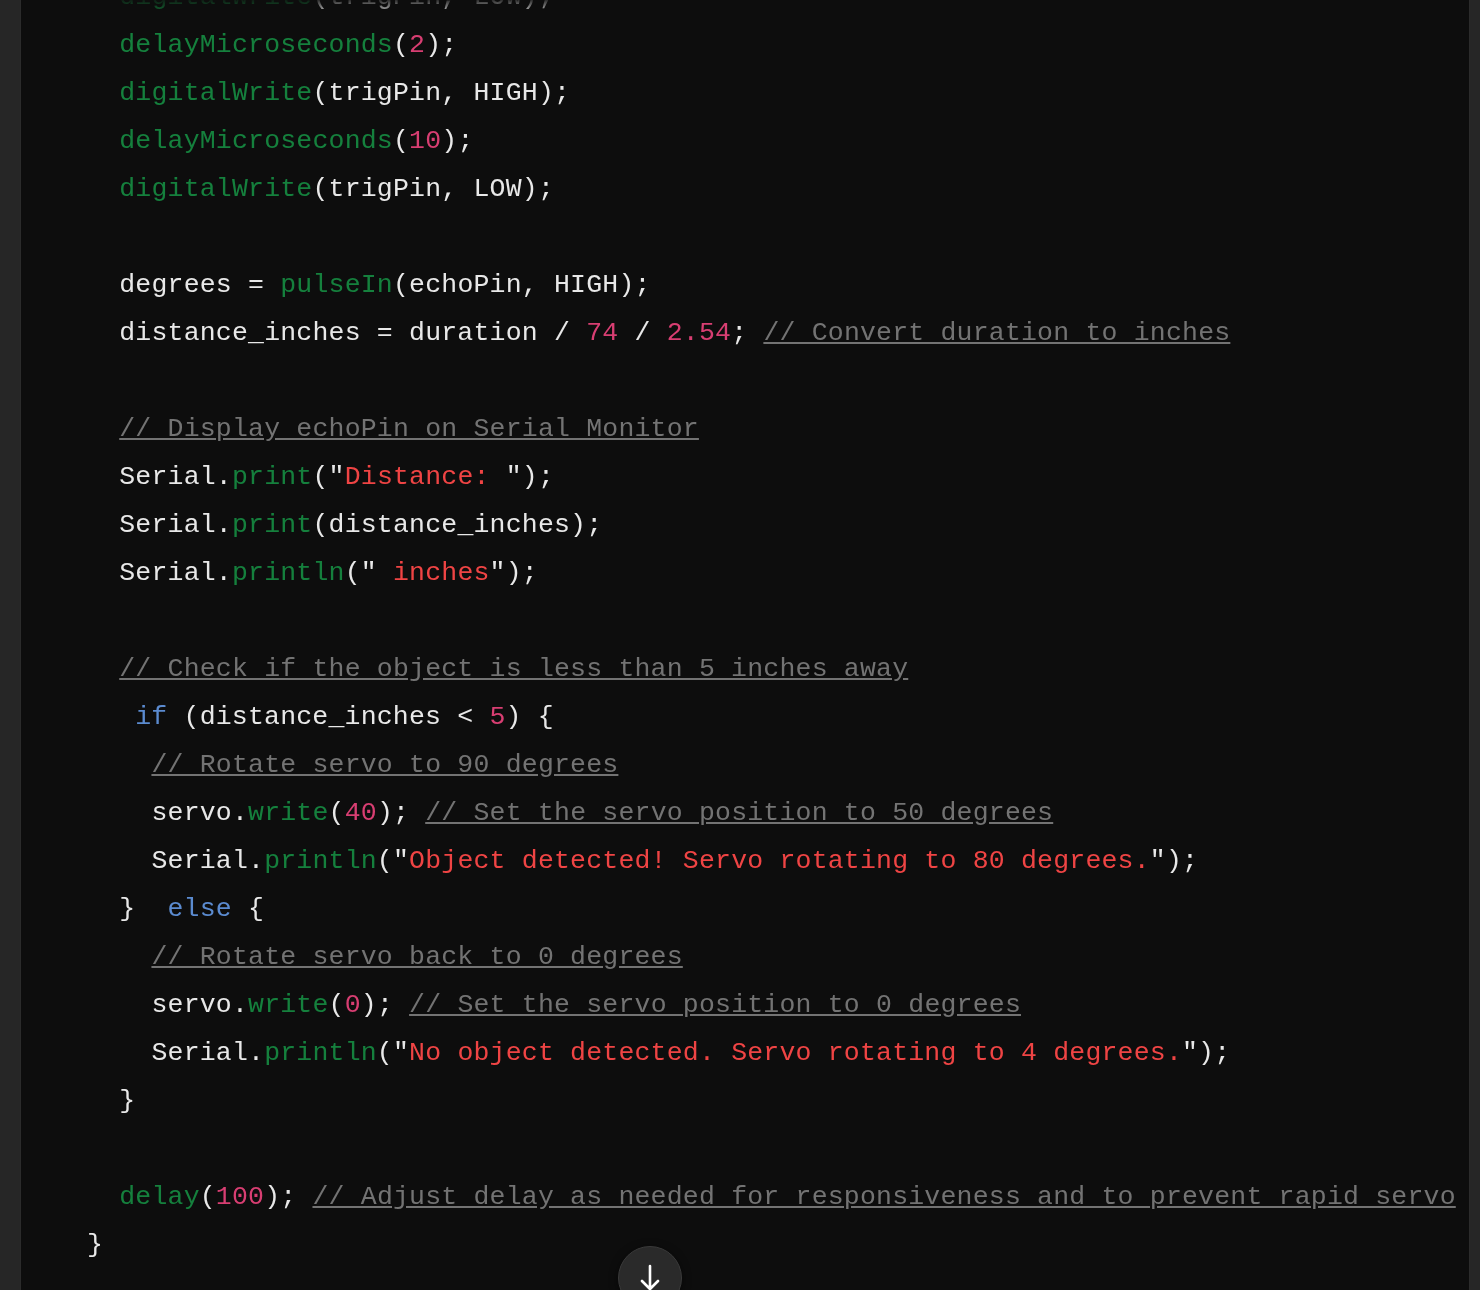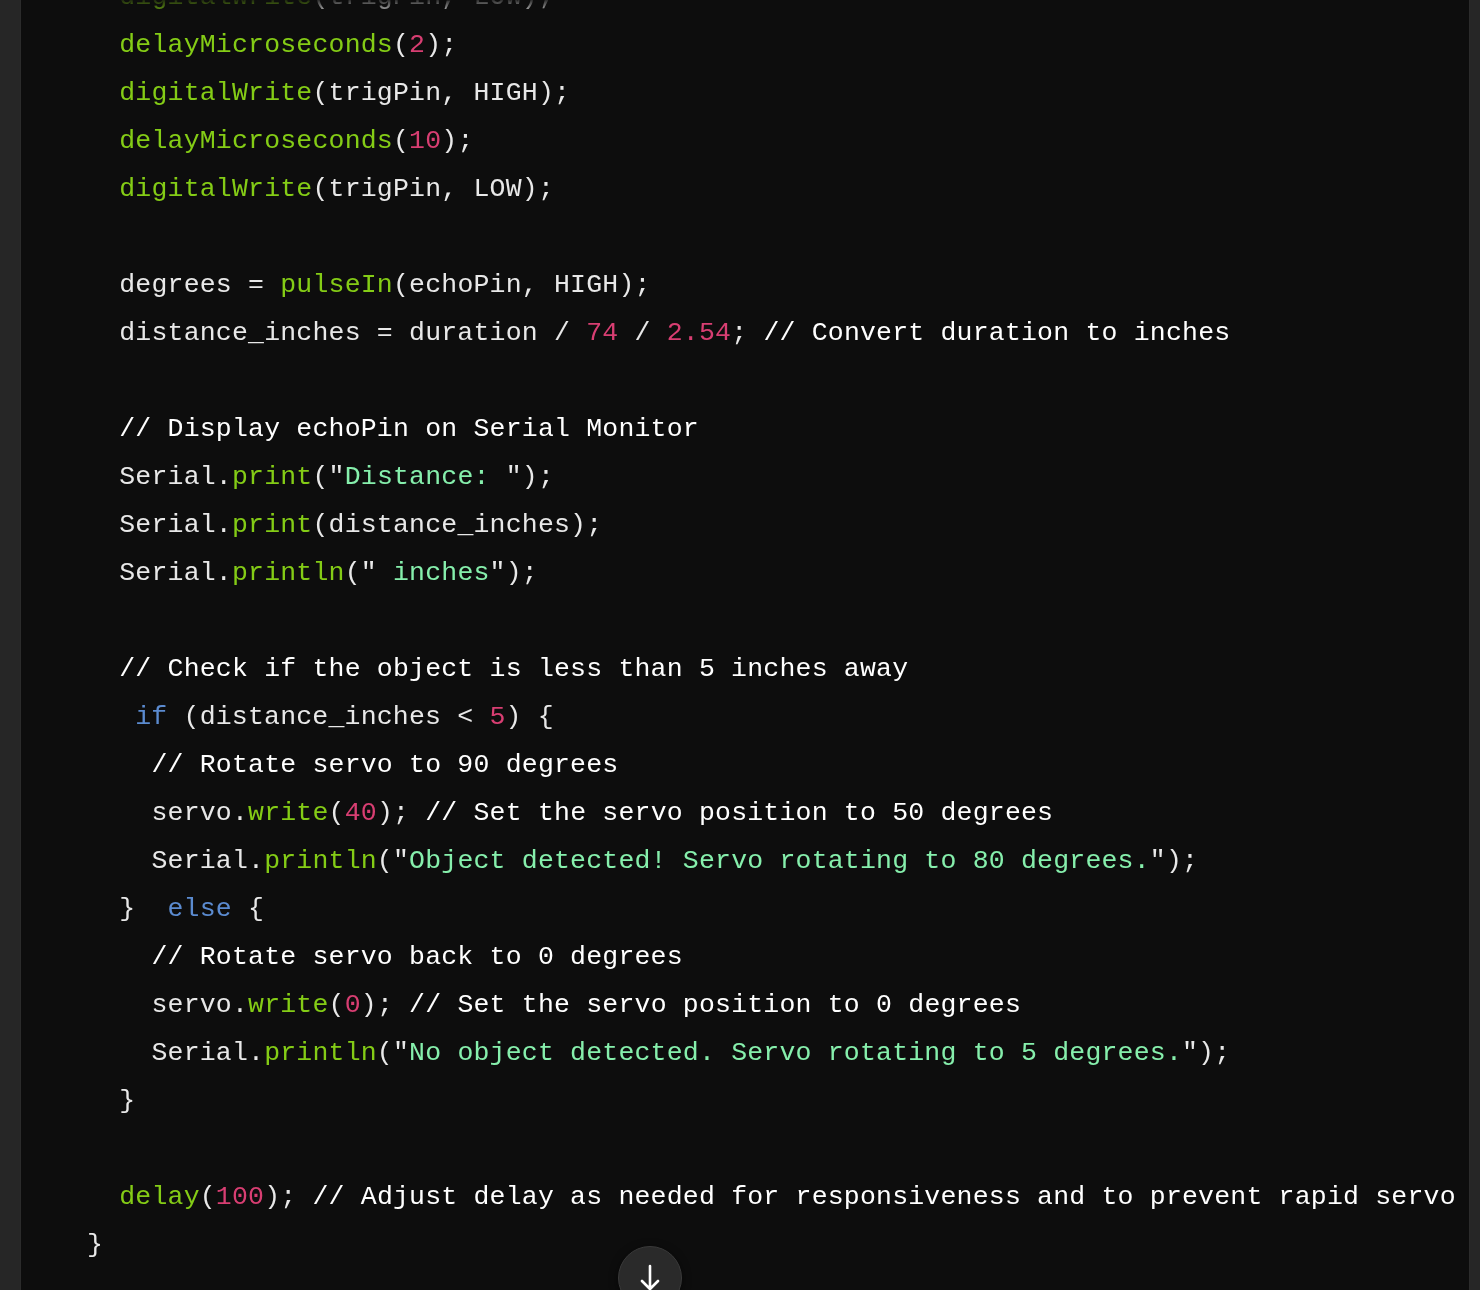--- a/index.html
+++ b/index.html
@@ -50,24 +50,24 @@
     font-size: 26.5px;
     line-height: 48px;
     letter-spacing: 0.2px;
     white-space: pre;
     color: #e6e6e6;
     -webkit-font-smoothing: antialiased;
   }
 
   
   .tok-plain    { color: #e8e8e8; }
-  .tok-func     { color: #84cc16; }
+  .tok-func     { color: #15803d; }
   .tok-num      { color: #d83e72; }
-  .tok-comment  { color: #ffffff; }
-  .tok-string   { color: #86efac; }
+  .tok-comment  { color: #737373; text-decoration: underline; }
+  .tok-string   { color: #ef4444; }
   .tok-keyword  { color: #5b8bd0; margin-left: 16px; }
 
   
   #scroll-down-button {
     position: absolute;
     left: 618px;
     top: 1246px;
     width: 64px;
     height: 64px;
     border-radius: 50%;
@@ -113,21 +113,21 @@
 <span>  <span class="tok-plain">Serial.</span><span class="tok-func">println</span><span class="tok-plain">("</span><span class="tok-string"> inches</span><span class="tok-plain">");</span></span>
 <span></span>
 <span>  <span class="tok-comment">// Check if the object is less than 5 inches away</span></span>
 <span>  <span class="tok-keyword">if</span><span class="tok-plain"> (distance_inches &lt; </span><span class="tok-num">5</span><span class="tok-plain">) {</span></span>
 <span>    <span class="tok-comment">// Rotate servo to 90 degrees</span></span>
 <span>    <span class="tok-plain">servo.</span><span class="tok-func">write</span><span class="tok-plain">(</span><span class="tok-num">40</span><span class="tok-plain">); </span><span class="tok-comment">// Set the servo position to 50 degrees</span></span>
 <span>    <span class="tok-plain">Serial.</span><span class="tok-func">println</span><span class="tok-plain">("</span><span class="tok-string">Object detected! Servo rotating to 80 degrees.</span><span class="tok-plain">");</span></span>
 <span>  <span class="tok-plain">} </span><span class="tok-keyword">else</span><span class="tok-plain"> {</span></span>
 <span>    <span class="tok-comment">// Rotate servo back to 0 degrees</span></span>
 <span>    <span class="tok-plain">servo.</span><span class="tok-func">write</span><span class="tok-plain">(</span><span class="tok-num">0</span><span class="tok-plain">); </span><span class="tok-comment">// Set the servo position to 0 degrees</span></span>
-<span>    <span class="tok-plain">Serial.</span><span class="tok-func">println</span><span class="tok-plain">("</span><span class="tok-string">No object detected. Servo rotating to 5 degrees.</span><span class="tok-plain">");</span></span>
+<span>    <span class="tok-plain">Serial.</span><span class="tok-func">println</span><span class="tok-plain">("</span><span class="tok-string">No object detected. Servo rotating to 4 degrees.</span><span class="tok-plain">");</span></span>
 <span>  <span class="tok-plain">}</span></span>
 <span></span>
 <span>  <span class="tok-func">delay</span><span class="tok-plain">(</span><span class="tok-num">100</span><span class="tok-plain">); </span><span class="tok-comment">// Adjust delay as needed for responsiveness and to prevent rapid servo</span></span>
 <span><span class="tok-plain">}</span></span>
 </pre>
     </div>
     <div id="top-fade"></div>
   </div>
 
   <div id="scroll-down-button" title="Scroll to bottom">

